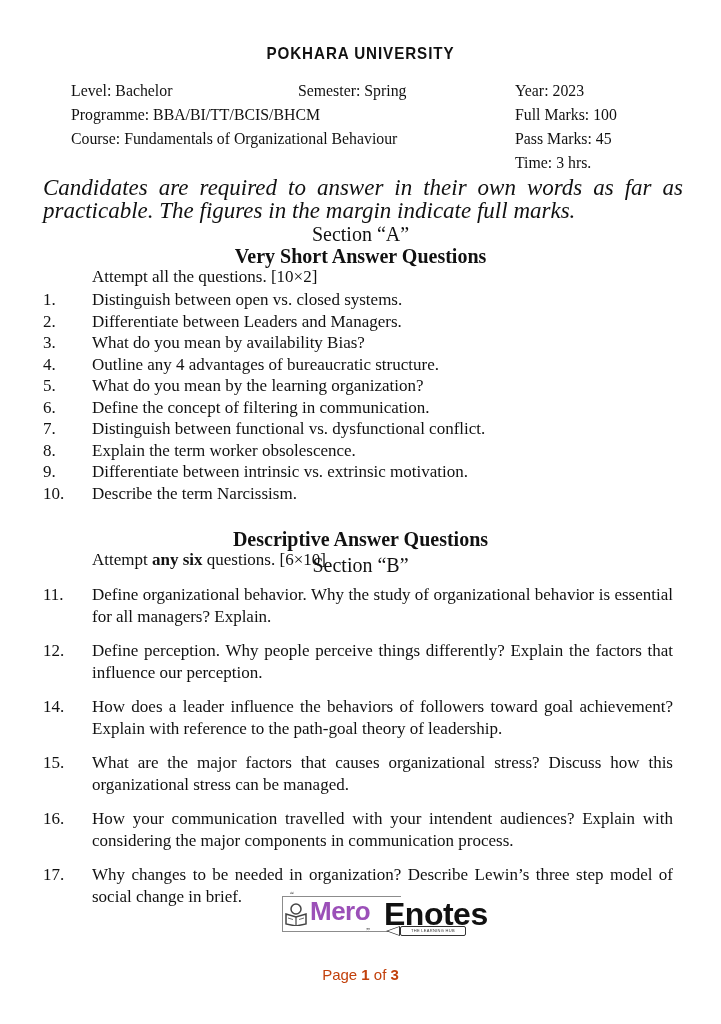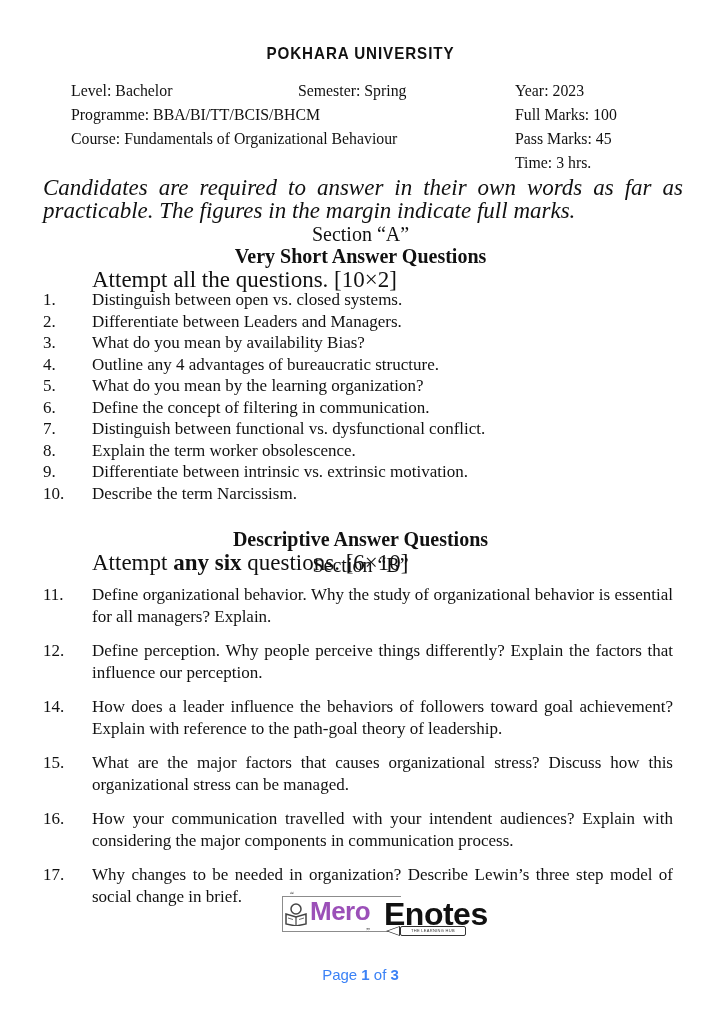--- a/index.html
+++ b/index.html
@@ -18,21 +18,21 @@
     font-family: "Liberation Serif", "DejaVu Serif", serif; font-style: italic; font-size: 23px; line-height: 23px;
     text-align: justify; text-align-last: left;
   }
 
   .sec-label, .sec-title {
     position: absolute; left: 0; width: 721px; text-align: center;
     font-family: "Liberation Serif", "DejaVu Serif", serif; font-size: 20px;
   }
   .sec-title { font-weight: bold; text-align: center; }
 
-  .attempt { position: absolute; left: 92px; font-family: "Liberation Serif", "DejaVu Serif", serif; font-size: 23px; text-align: right; }
+  .attempt { position: absolute; left: 92px; font-family: "Liberation Serif", "DejaVu Serif", serif; font-size: 17px; text-align: right; }
 
   .qlist { position: absolute; left: 43px; width: 630px; font-family: "Liberation Serif", "DejaVu Serif", serif; font-size: 17px; }
   .q { display: flex; line-height: 21.5px; }
   .qnum { width: 49px; flex: none; }
   .qtext { flex: 1; }
   #qlist-a .q { height: 21.5px; }
 
   #qlist-b .q { line-height: 22px; margin-bottom: 0px; margin-top: 12px; }
   #qlist-b .qtext { text-align: justify; text-align-last: left; }
 
@@ -40,21 +40,21 @@
   #logo .frame { position: absolute; left: 4px; top: 4px; width: 118px; height: 34px; border: 1.5px solid #8c8c8c; border-right: none; }
   #logo .book-icon { position: absolute; left: 6px; top: 10px; width: 24px; height: 24px; }
   #logo .mero { position: absolute; left: 32px; top: 4px; font-family: "Liberation Sans", "DejaVu Sans", sans-serif; font-weight: bold; font-size: 26px; color: #9b4fb8; letter-spacing: -0.5px; }
   #logo .enotes { position: absolute; left: 106px; top: 4px; font-family: "Liberation Sans", "DejaVu Sans", sans-serif; font-weight: bold; font-size: 32px; color: #111; letter-spacing: -0.5px; }
   #logo .tagline-box { position: absolute; left: 122px; top: 34px; width: 64px; height: 8px; border: 1px solid #333; border-radius: 2px; font-family: "Liberation Sans", "DejaVu Sans", sans-serif; font-size: 4px; line-height: 8px; text-align: center; color: #333; letter-spacing: 0.3px; }
   #logo .pencil-tip { position: absolute; left: 108px; top: 34px; width: 0; height: 0; border-top: 5px solid transparent; border-bottom: 5px solid transparent; border-right: 14px solid #333; }
   #logo .pencil-tip::after { content: ""; position: absolute; left: 2px; top: -4px; border-top: 4px solid transparent; border-bottom: 4px solid transparent; border-right: 11px solid #fff; }
   #logo .quote-top { position: absolute; left: 12px; top: -3px; font-size: 9px; font-family: "Liberation Serif", serif; color: #333; }
   #logo .quote-bot { position: absolute; left: 88px; top: 34px; font-size: 9px; font-family: "Liberation Serif", serif; color: #333; }
 
-  #page-footer { position: absolute; top: 966px; left: 0; width: 721px; text-align: center; font-family: "Liberation Sans", "DejaVu Sans", sans-serif; font-size: 15px; color: #3b82f6; }
+  #page-footer { position: absolute; top: 966px; left: 0; width: 721px; text-align: center; font-family: "Liberation Sans", "DejaVu Sans", sans-serif; font-size: 15px; color: #c2410c; }
   #page-footer b { font-weight: bold; }
 </style>
 </head>
 <body>
 
 <div id="uni-title">POKHARA UNIVERSITY</div>
 
 <div class="meta" style="left:71px; top:79px;">Level: Bachelor</div>
 <div class="meta" style="left:298px; top:79px;">Semester: Spring</div>
 <div class="meta" style="left:515px; top:79px;">Year: 2023</div>

